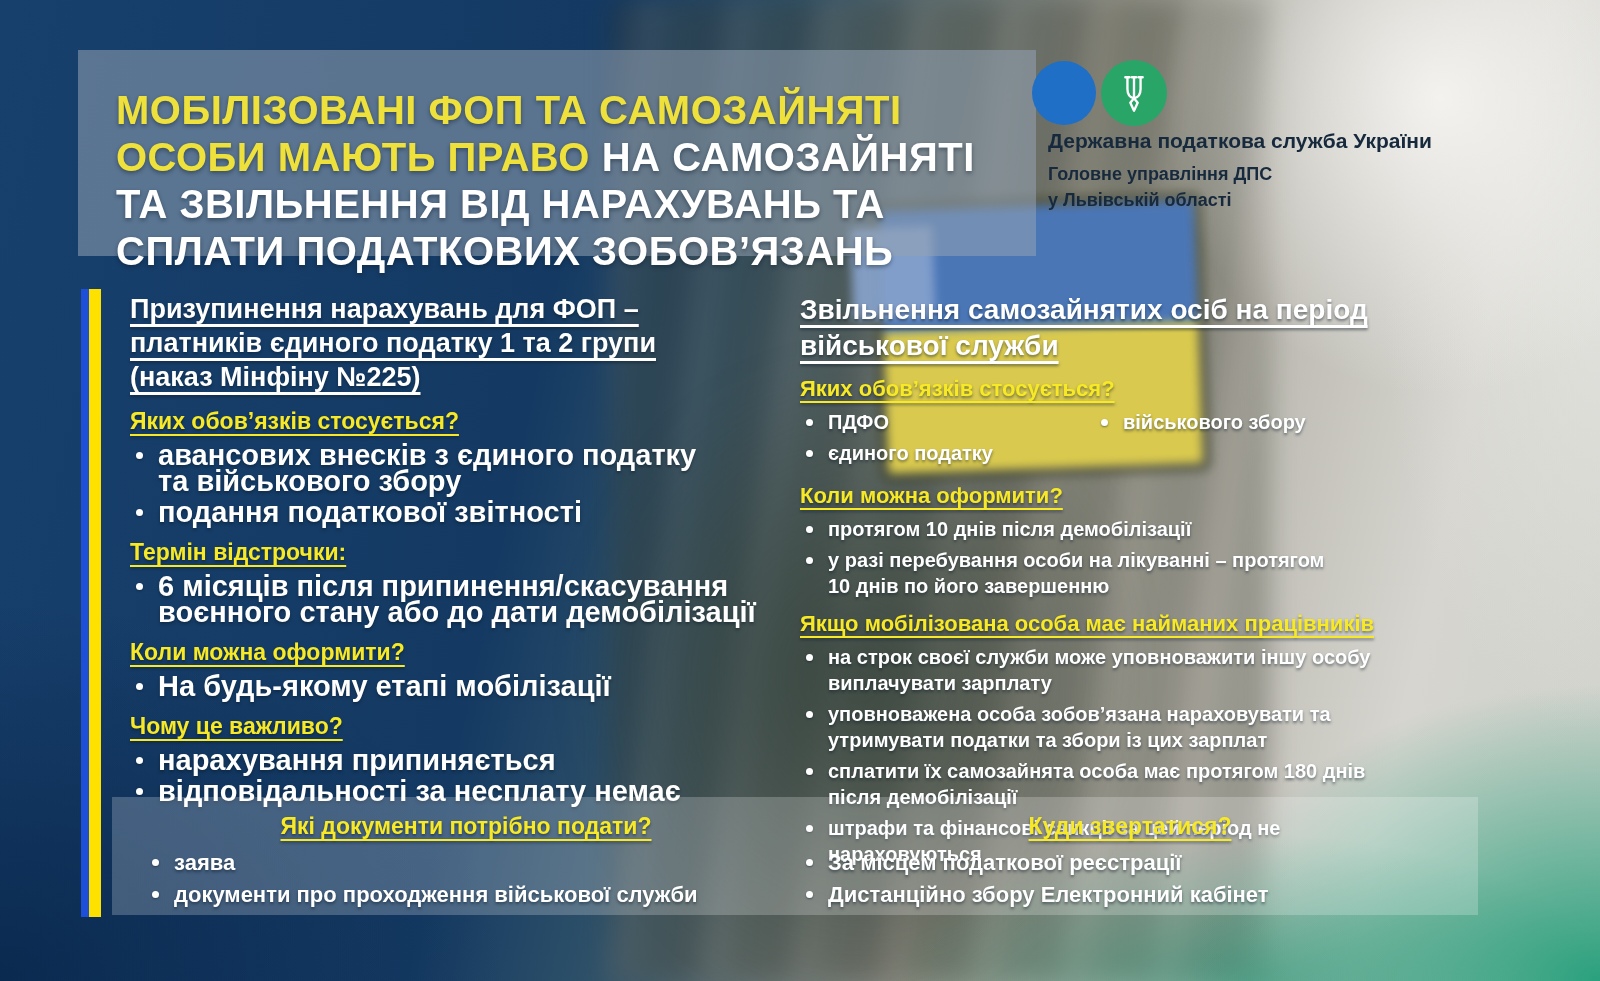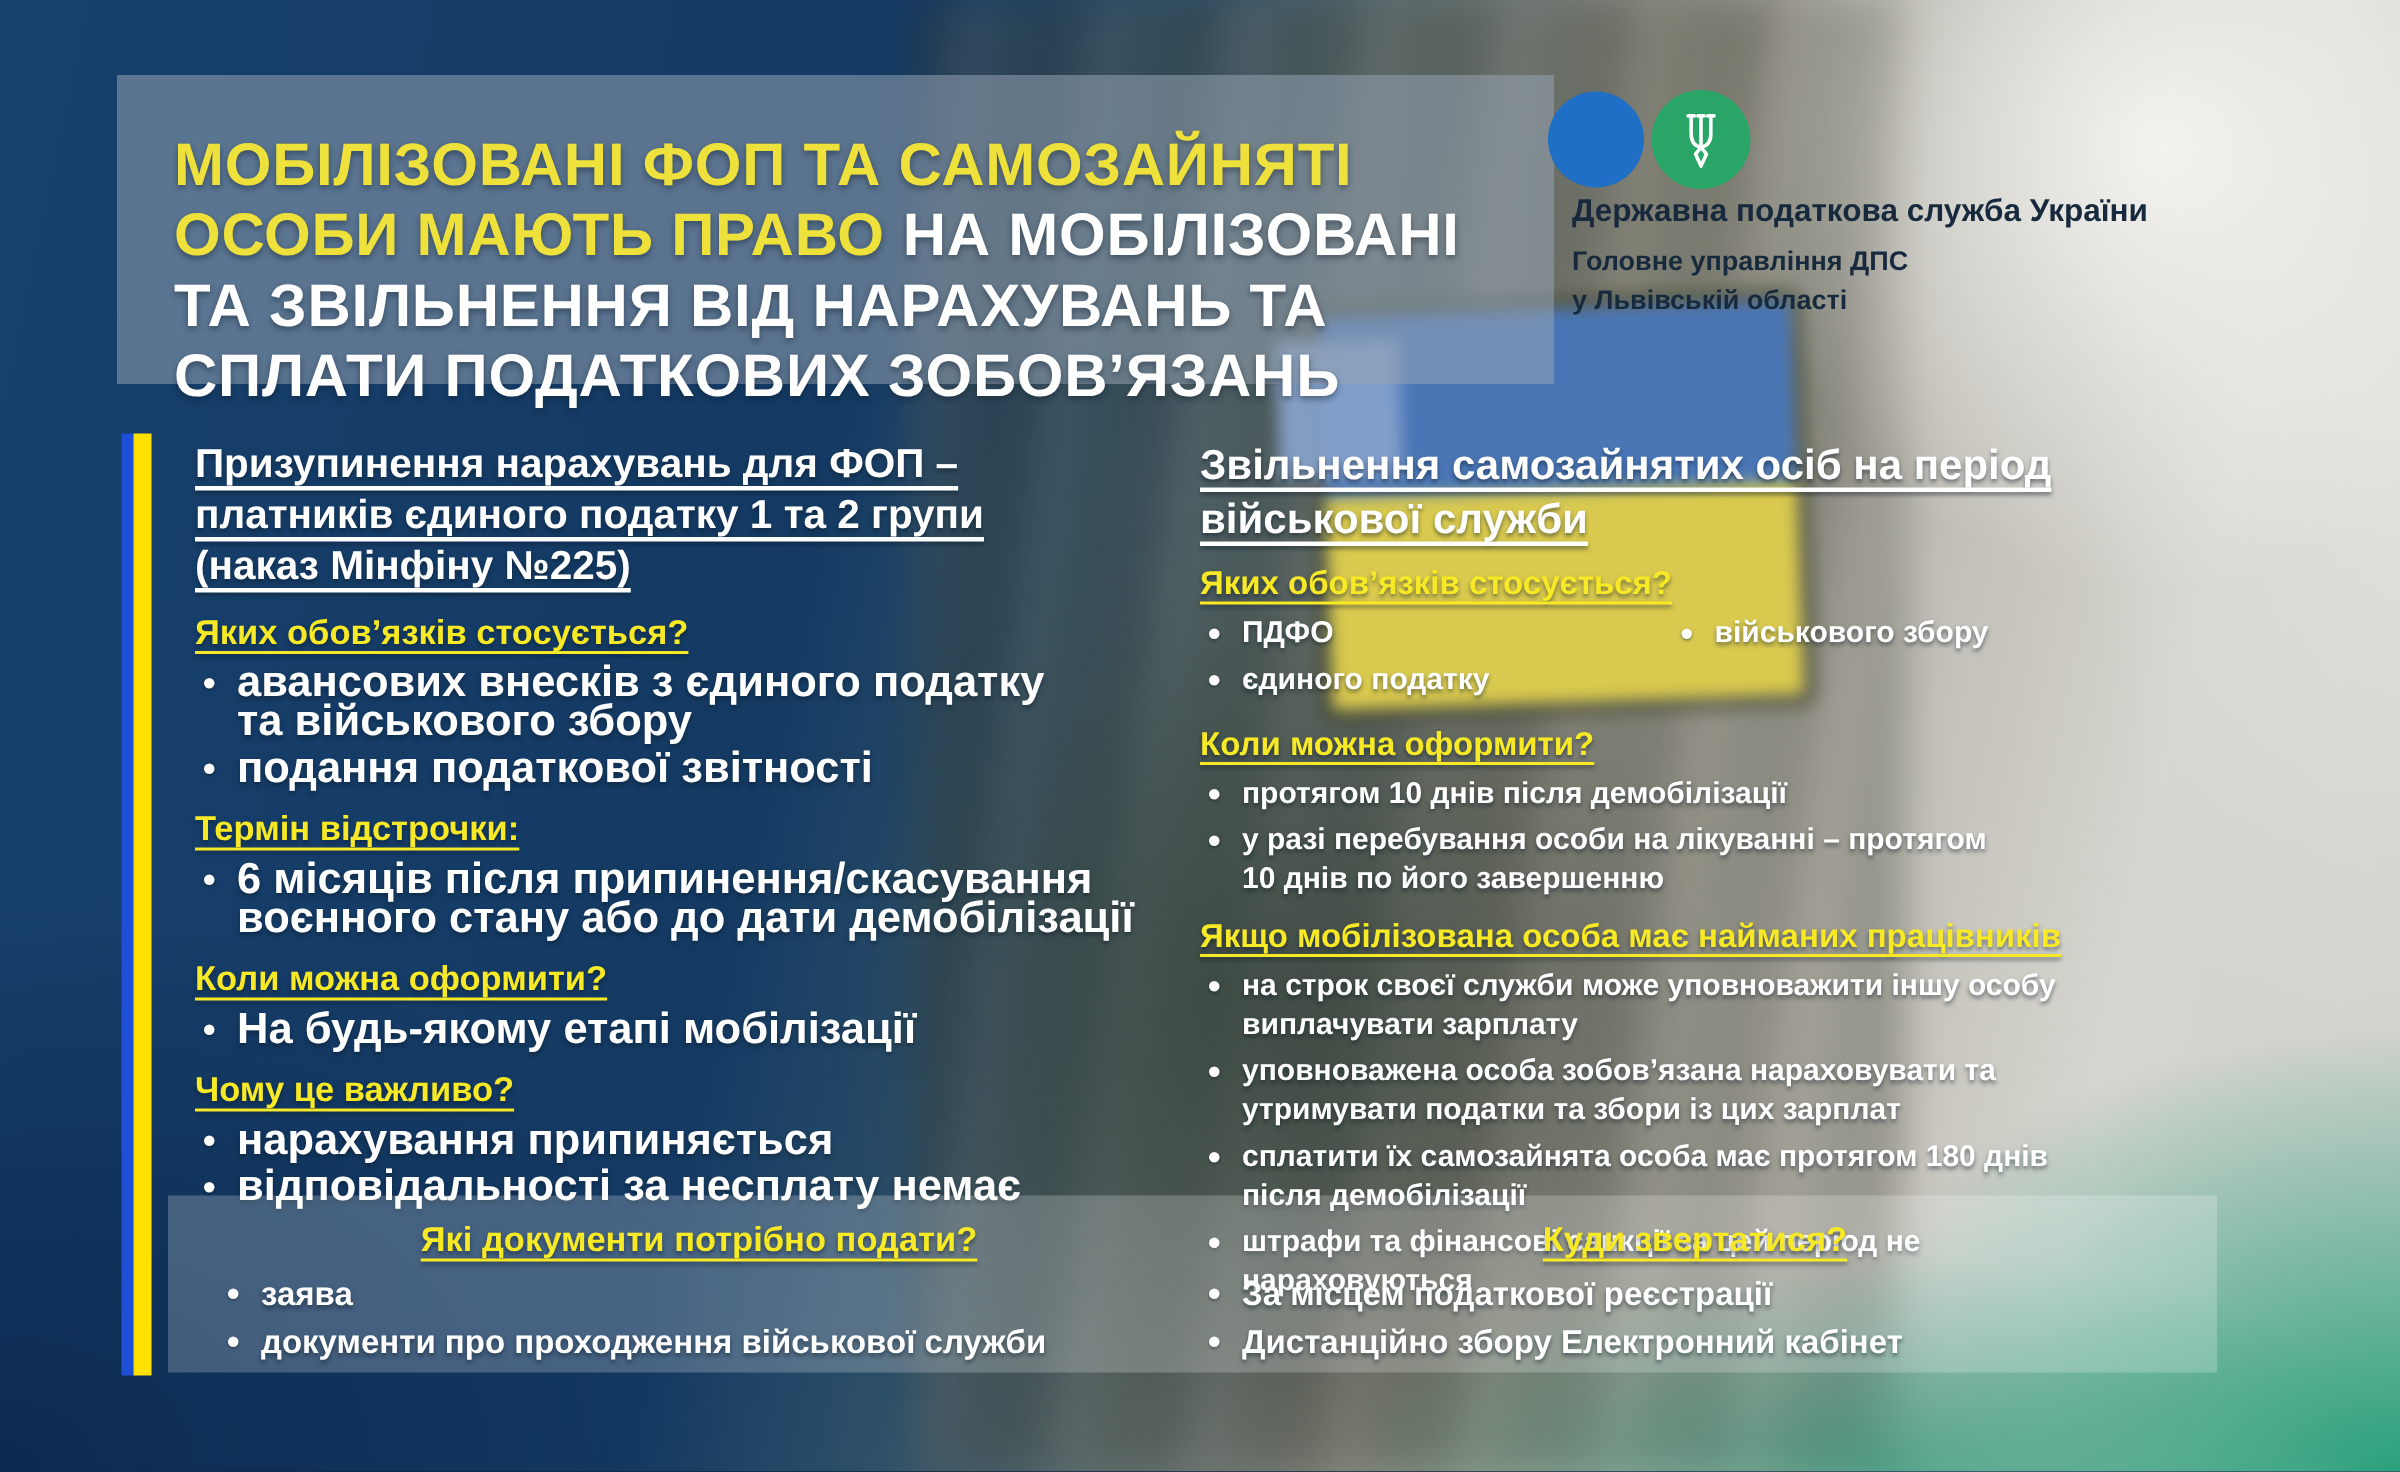--- a/index.html
+++ b/index.html
@@ -64,21 +64,21 @@
     text-decoration:underline;text-decoration-thickness:2px;text-underline-offset:5px;
     margin-top:14px;text-shadow:0 2px 3px rgba(10,25,40,.5);}
   .col-right .sec-head{font-size:22px;margin-top:11px;}
   .blist{margin-top:7px;}
   .li{display:flex;margin:0 0 5px 0;}
   .li .dot{flex:0 0 auto;width:7px;height:7px;border-radius:50%;background:#fff;margin:10px 15px 0 6px;
     box-shadow:0 1px 2px rgba(10,25,40,.5);}
   .li .txt{font-size:29px;line-height:26px;font-weight:bold;color:#fff;
     text-shadow:0 2px 3px rgba(10,25,40,.5);}
   .col-right .li .txt{font-size:20px;line-height:26px;}
-  .two-col{display:flex;gap:20px;}
+  .two-col{display:flex;}
   .two-col .sub{width:295px;}
   .two-col .sub2{flex:1;}
   
   .bottom-band{position:absolute;left:112px;top:797px;width:1366px;height:118px;
     background:rgba(255,255,255,.22);}
   .bb-col{position:absolute;top:16px;color:#fff;}
   .bb-docs{left:34px;width:640px;}
   .bb-contacts{left:688px;width:660px;}
   .bb-col .sec-head{margin-top:0;font-size:23px;text-align:center;}
   .bb-col .li .txt{font-size:22px;line-height:27px;}
@@ -96,21 +96,21 @@
   <div class="bg-soldier"></div>
   <div class="flag-patch">
     <div class="light-sq"></div>
   </div>
   <div class="bg-haze"></div>
   <div class="bg-green"></div>
 
   <div class="header-band"></div>
   <h1 class="title">
     <div><span class="yellow">МОБІЛІЗОВАНІ ФОП ТА САМОЗАЙНЯТІ</span></div>
-    <div><span class="yellow">ОСОБИ МАЮТЬ ПРАВО</span><span class="w-part">НА МОБІЛІЗОВАНІ</span></div>
+    <div><span class="yellow">ОСОБИ МАЮТЬ ПРАВО</span><span class="w-part">НА САМОЗАЙНЯТІ</span></div>
     <div><span>ТА ЗВІЛЬНЕННЯ ВІД НАРАХУВАНЬ ТА</span></div>
     <div><span>СПЛАТИ ПОДАТКОВИХ ЗОБОВ’ЯЗАНЬ</span></div>
   </h1>
 
   <div class="org-block">
     <div class="logo-circles">
       <span class="circle blue"></span>
       <span class="circle green">
         <svg class="trident" width="32" height="42" viewBox="0 0 24 32" fill="none" stroke="#ffffff" stroke-width="1.8" stroke-linecap="round" stroke-linejoin="round">
           <path d="M7 4 v9 c0 4.5 2 6.5 5 7 c3 -0.5 5 -2.5 5 -7 V4"></path>

